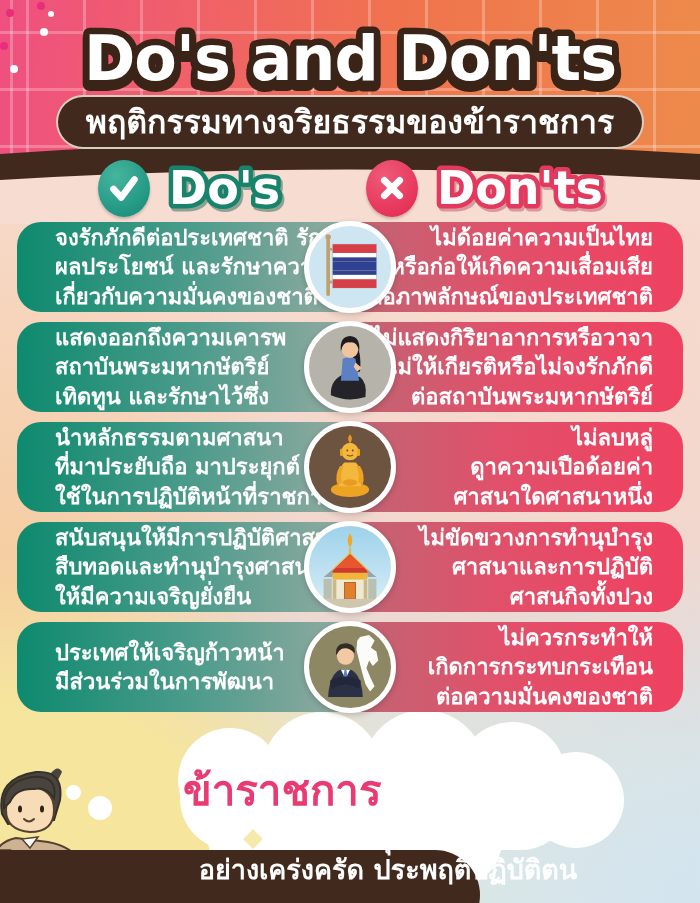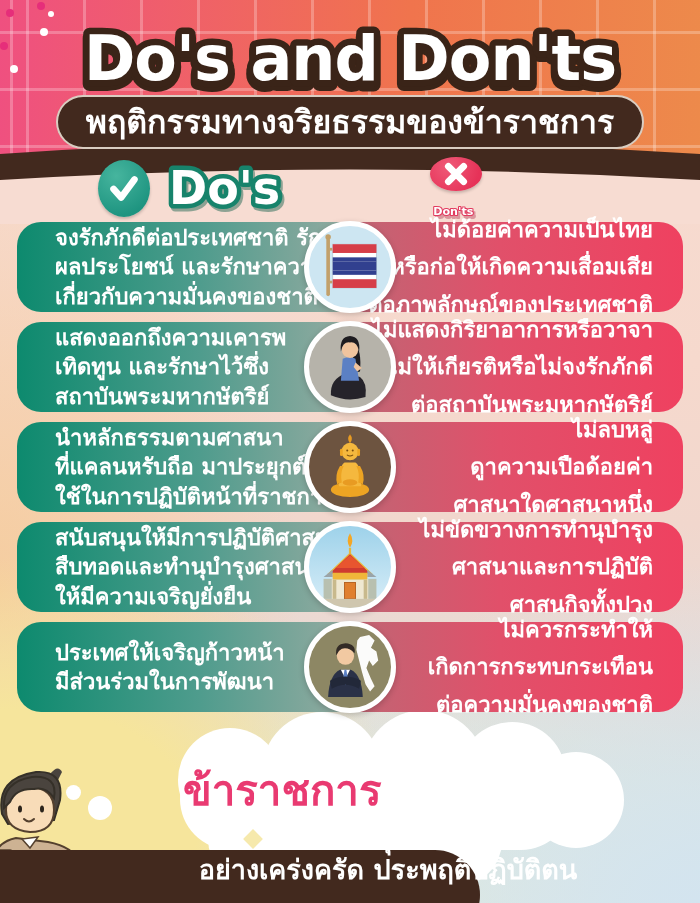--- a/index.html
+++ b/index.html
@@ -28,41 +28,41 @@
   .t-shadow{fill:#3a2418;stroke:#3a2418;stroke-width:14px;stroke-linejoin:round;paint-order:stroke;}
   .t-main{fill:#ffffff;stroke:#3a2418;stroke-width:13px;stroke-linejoin:round;paint-order:stroke;}
   
   .banner{position:absolute;left:56px;top:95px;width:588px;height:54px;z-index:3;
     background:#42291e;border:2px solid rgba(255,246,234,.8);border-radius:28px;box-sizing:border-box;
     display:flex;align-items:center;justify-content:center;}
   .banner span{color:#fff;font-size:32px;font-weight:bold;line-height:34px;}
   
   .hdr{position:absolute;top:157px;height:62px;display:flex;align-items:center;gap:13px;z-index:3;}
   .hdr-dos{left:98px;}
-  .hdr-donts{left:356px;flex-direction:column;}
+  .hdr-donts{left:366px;}
   .badge{width:52px;height:57px;border-radius:50%;display:flex;align-items:center;justify-content:center;
     box-shadow:0 2px 3px rgba(0,0,0,.2);}
   .badge-check{background:radial-gradient(circle at 35% 28%,#46b59e,#1e9480 75%);}
   .badge-x{background:radial-gradient(circle at 35% 28%,#ef5a78,#e63258 75%);}
   .hdr-svg{height:62px;}
   .hdr-svg text{font-family:"DejaVu Sans","Liberation Sans",sans-serif;font-weight:bold;font-size:46px;
     fill:#fff;stroke-linejoin:round;paint-order:stroke;}
   .hdr-dos text{stroke:#17836b;stroke-width:9px;}
   .hdr-donts text{stroke:#e2395e;stroke-width:9px;}
   .hdr-dos .hdr-svg{filter:drop-shadow(2px 3px 0 rgba(14,90,72,.45));}
   .hdr-donts .hdr-svg{filter:drop-shadow(2px 3px 0 rgba(170,20,60,.35));}
   
   .rows{position:absolute;left:17px;top:222px;width:666px;z-index:3;}
   .row{position:relative;height:90px;margin-bottom:10px;}
   .do-box,.dont-box{position:absolute;top:0;width:333px;height:90px;box-sizing:border-box;
     display:flex;flex-direction:column;justify-content:center;}
   .do-box{left:0;border-radius:24px 0 0 24px;padding-left:38px;
     background:linear-gradient(90deg,#0d8a6e 0%,#4f9c8d 55%,#95aba1 100%);}
   .dont-box{left:333px;border-radius:0 24px 24px 0;padding-right:30px;text-align:right;
-    background:linear-gradient(90deg,#bf6674 0%,#e1506a 45%,#ef4160 100%);gap:8px;}
+    background:linear-gradient(90deg,#bf6674 0%,#e1506a 45%,#ef4160 100%);}
   .tline{font-size:22px;line-height:29.5px;font-weight:bold;color:#fff;white-space:nowrap;}
   .icon-circle{position:absolute;left:50%;top:50%;transform:translate(-50%,-50%);
     width:82px;height:82px;border:5px solid #fff;border-radius:50%;overflow:hidden;background:#fff;
     box-shadow:0 2px 6px rgba(0,0,0,.2);}
   .icon-circle svg{display:block;}
   
   .cc{position:absolute;background:#fff;border-radius:50%;z-index:2;}
   .cloud-rect{position:absolute;background:#fff;border-radius:60px;z-index:2;}
   .quote{position:absolute;left:183px;top:757px;width:410px;text-align:center;z-index:5;}
   .q1{white-space:nowrap;}
@@ -150,22 +150,22 @@
           <rect x="26" y="34.4" width="48" height="4.8" fill="#31408f"></rect>
           <rect x="26" y="48.8" width="48" height="4.8" fill="#31408f"></rect>
           <rect x="26" y="58.4" width="48" height="9.6" fill="#d63e48"></rect>
         </svg>
       </div>
     </div>
 
     <div class="row">
       <div class="do-box">
         <div class="tline">แสดงออกถึงความเคารพ</div>
+        <div class="tline">สถาบันพระมหากษัตริย์</div>
         <div class="tline">เทิดทูน และรักษาไว้ซึ่ง</div>
-        <div class="tline">สถาบันพระมหากษัตริย์</div>
       </div>
       <div class="dont-box">
         <div class="tline">ไม่แสดงกิริยาอาการหรือวาจา</div>
         <div class="tline">ที่ไม่ให้เกียรติหรือไม่จงรักภักดี</div>
         <div class="tline">ต่อสถาบันพระมหากษัตริย์</div>
       </div>
       <div class="icon-circle">
         <svg width="82" height="82" viewBox="0 0 90 90">
           <rect width="90" height="90" fill="#b6b3aa"></rect>
           <path d="M50,20 Q58,26 56,50 L46,52 Z" fill="#1e1c20"></path>
@@ -174,21 +174,21 @@
           <path d="M51,40 L58,46 L53,50 L49,45 Z" fill="#f0c49e"></path>
           <circle cx="45" cy="26" r="9" fill="#f0c49e"></circle>
           <path d="M35,28 Q33,12 45,11 Q57,12 55,28 Q53,17 45,18 Q37,17 35,28 Z" fill="#1e1c20"></path>
         </svg>
       </div>
     </div>
 
     <div class="row">
       <div class="do-box">
         <div class="tline">นำหลักธรรมตามศาสนา</div>
-        <div class="tline">ที่แคลนหรับถือ มาประยุกต์</div>
+        <div class="tline">ที่มาประยับถือ มาประยุกต์</div>
         <div class="tline">ใช้ในการปฏิบัติหน้าที่ราชการ</div>
       </div>
       <div class="dont-box">
         <div class="tline">ไม่ลบหลู่</div>
         <div class="tline">ดูาความเปือด้อยค่า</div>
         <div class="tline">ศาสนาใดศาสนาหนึ่ง</div>
       </div>
       <div class="icon-circle">
         <svg width="82" height="82" viewBox="0 0 90 90">
           <rect width="90" height="90" fill="#6d5440"></rect>

